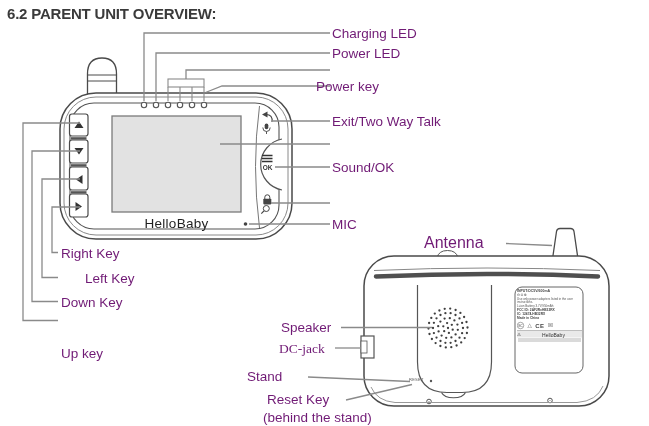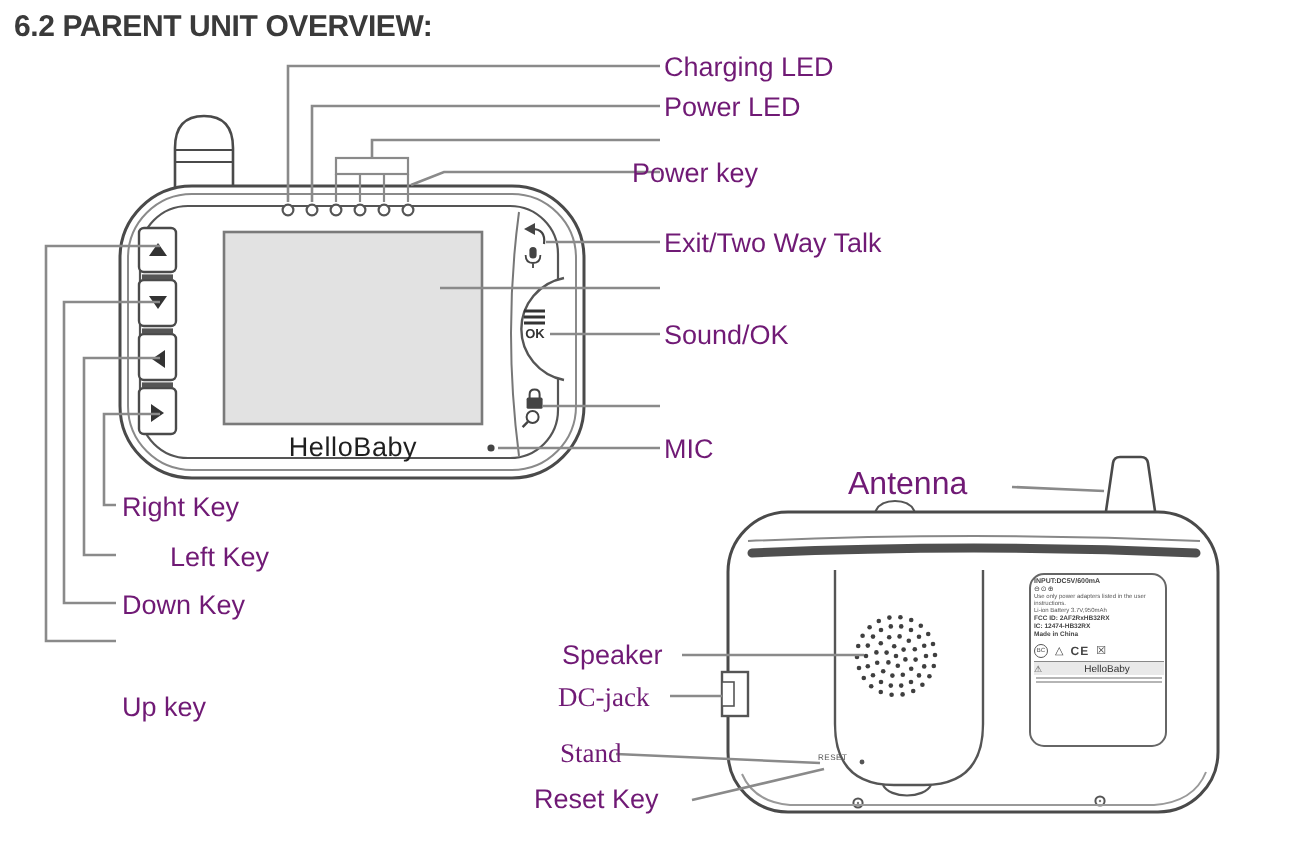--- a/index.html
+++ b/index.html
@@ -211,22 +211,23 @@
   <div class="lbl" style="left:332px;top:217px;">MIC</div>
 
   <div class="lbl" style="left:61px;top:246px;">Right Key</div>
   <div class="lbl" style="left:61px;top:271px;margin-left:24px;">Left Key</div>
   <div class="lbl" style="left:61px;top:295px;text-align:center;">Down Key</div>
   <div class="lbl" style="left:61px;top:314px;margin-top:32px;">Up key</div>
 
   <div class="lbl lbl-lg" style="left:424px;top:235px;">Antenna</div>
   <div class="lbl" style="left:281px;top:320px;">Speaker</div>
   <div class="lbl" style="left:279px;top:341px;font-family:Liberation Serif, serif;">DC-jack</div>
-  <div class="lbl" style="left:280px;top:369px;font-family:Liberation Serif, serif;">Stand</div>
+  <div class="lbl" style="left:247px;top:369px;">Stand</div>
   <div class="lbl" style="left:267px;top:392px;">Reset Key</div>
+  <div class="lbl" style="left:263px;top:410px;">(behind the stand)</div>
 
   <div class="brand-front">HelloBaby</div>
   <div class="ok-lbl">OK</div>
   <div class="reset-lbl">RESET</div>
 
   <div class="sticker">
     <div class="stk-scale">
       <div class="stk-b1">INPUT:DC5V/600mA</div>
       <div class="stk-sym">⊖⊙⊕</div>
       <div class="stk-p">Use only power adapters listed in the user instructions.</div>

